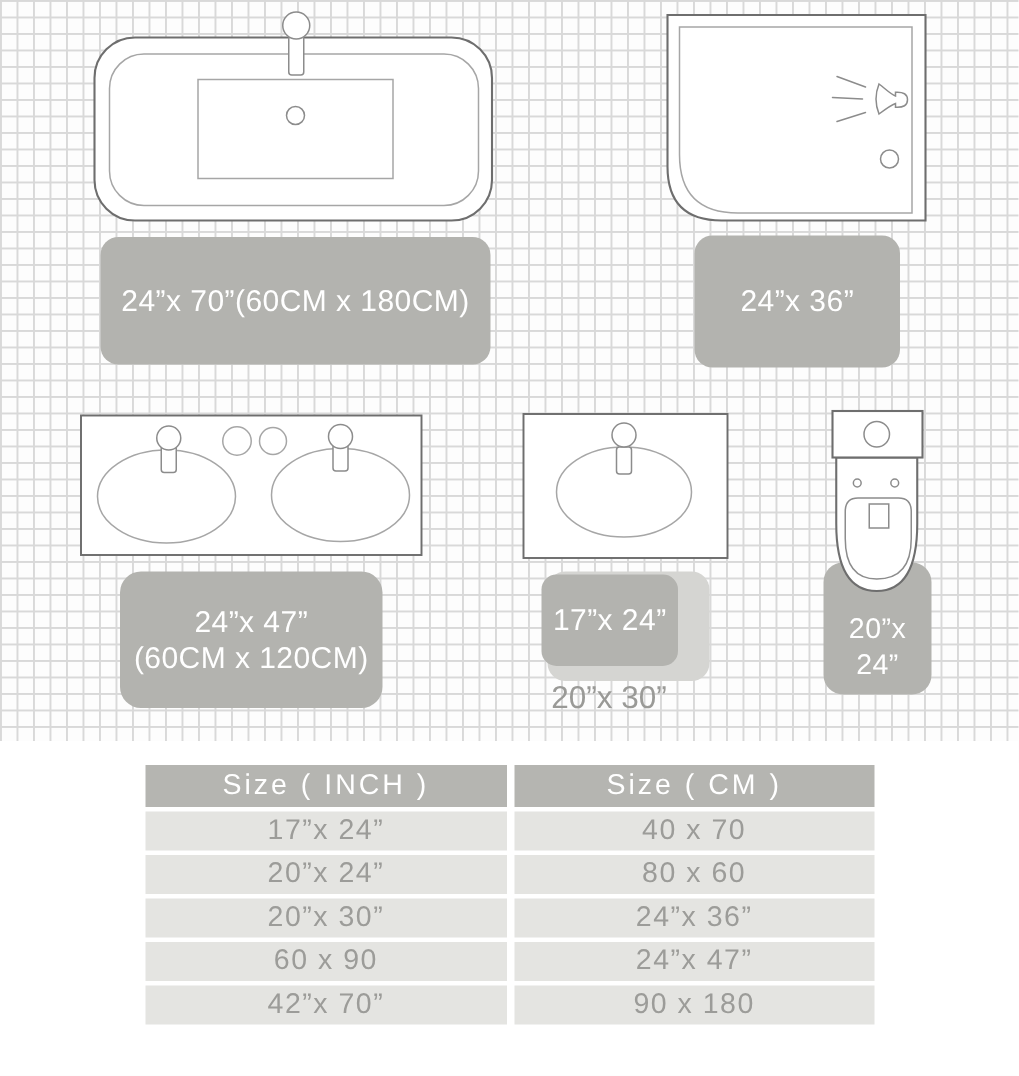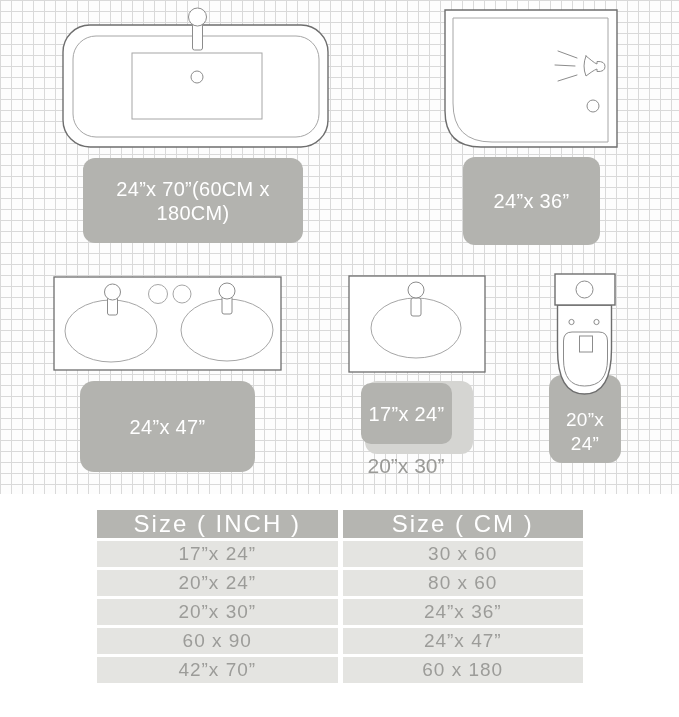--- a/index.html
+++ b/index.html
@@ -25,42 +25,43 @@
   .rug-light { background:#d5d5d2; border-radius:12px; position:absolute; }
   .floor-label {
     position:absolute; color:#9a9a97; font-size:21px; text-align:center;
   }
   .size-table {
     position:absolute; left:97px; top:510px; width:486px;
     display:grid; grid-template-columns:1fr 1fr; gap:3px 5px;
   }
   .size-table .th {
     background:#b5b5b1; color:#ffffff; height:28px; line-height:28px;
-    text-align:center; font-size:24px; letter-spacing:2px;
+    text-align:center; font-size:19px; letter-spacing:2px;
   }
   .size-table .td {
     background:#e4e4e1; color:#9c9c99; height:26px; line-height:26px;
     text-align:center; font-size:19px; letter-spacing:1px;
   }
 </style>
 </head>
 <body>
 
 <div class="grid-area">
 
-  <div class="rug" style="left:67px; top:158px; width:220px; height:85px;margin-left:16px;">
+  <div class="rug" style="left:67px; top:158px; width:260px; height:85px;">
     <span>24”x 70”(60CM x 180CM)</span>
   </div>
 
   <div class="rug" style="left:463px; top:157px; width:137px; height:88px;">
     <span>24”x 36”</span>
   </div>
 
   <div class="rug" style="left:80px; top:381px; width:175px; height:91px; border-radius:14px;">
     <span>24”x 47”</span>
+    <span>(60CM x 120CM)</span>
   </div>
 
   <div class="rug-light" style="left:365px; top:381px; width:108px; height:73px;"></div>
 
   <div class="rug" style="left:361px; top:383px; width:91px; height:61px; border-radius:10px;">
     <span>17”x 24”</span>
   </div>
 
   <div class="floor-label" style="left:351px; top:454px; width:110px;">
     <span>20”x 30”</span>
@@ -130,27 +131,27 @@
       <rect x="579.5" y="336" width="13" height="16" fill="none" stroke="#8c8c8c" stroke-width="1"></rect>
     </g>
   </svg>
 </div>
 
 <div class="size-table">
   <div class="th">Size ( INCH )</div>
   <div class="th">Size ( CM )</div>
 
   <div class="td">17”x 24”</div>
-  <div class="td">30 x 60</div>
+  <div class="td">40 x 70</div>
 
   <div class="td">20”x 24”</div>
   <div class="td">80 x 60</div>
 
   <div class="td">20”x 30”</div>
 
   <div class="td">24”x 36”</div>
   <div class="td">60 x 90</div>
 
   <div class="td">24”x 47”</div>
 
   <div class="td">42”x 70”</div>
-  <div class="td">60 x 180</div>
+  <div class="td">90 x 180</div>
 </div>
 
 </body></html>

